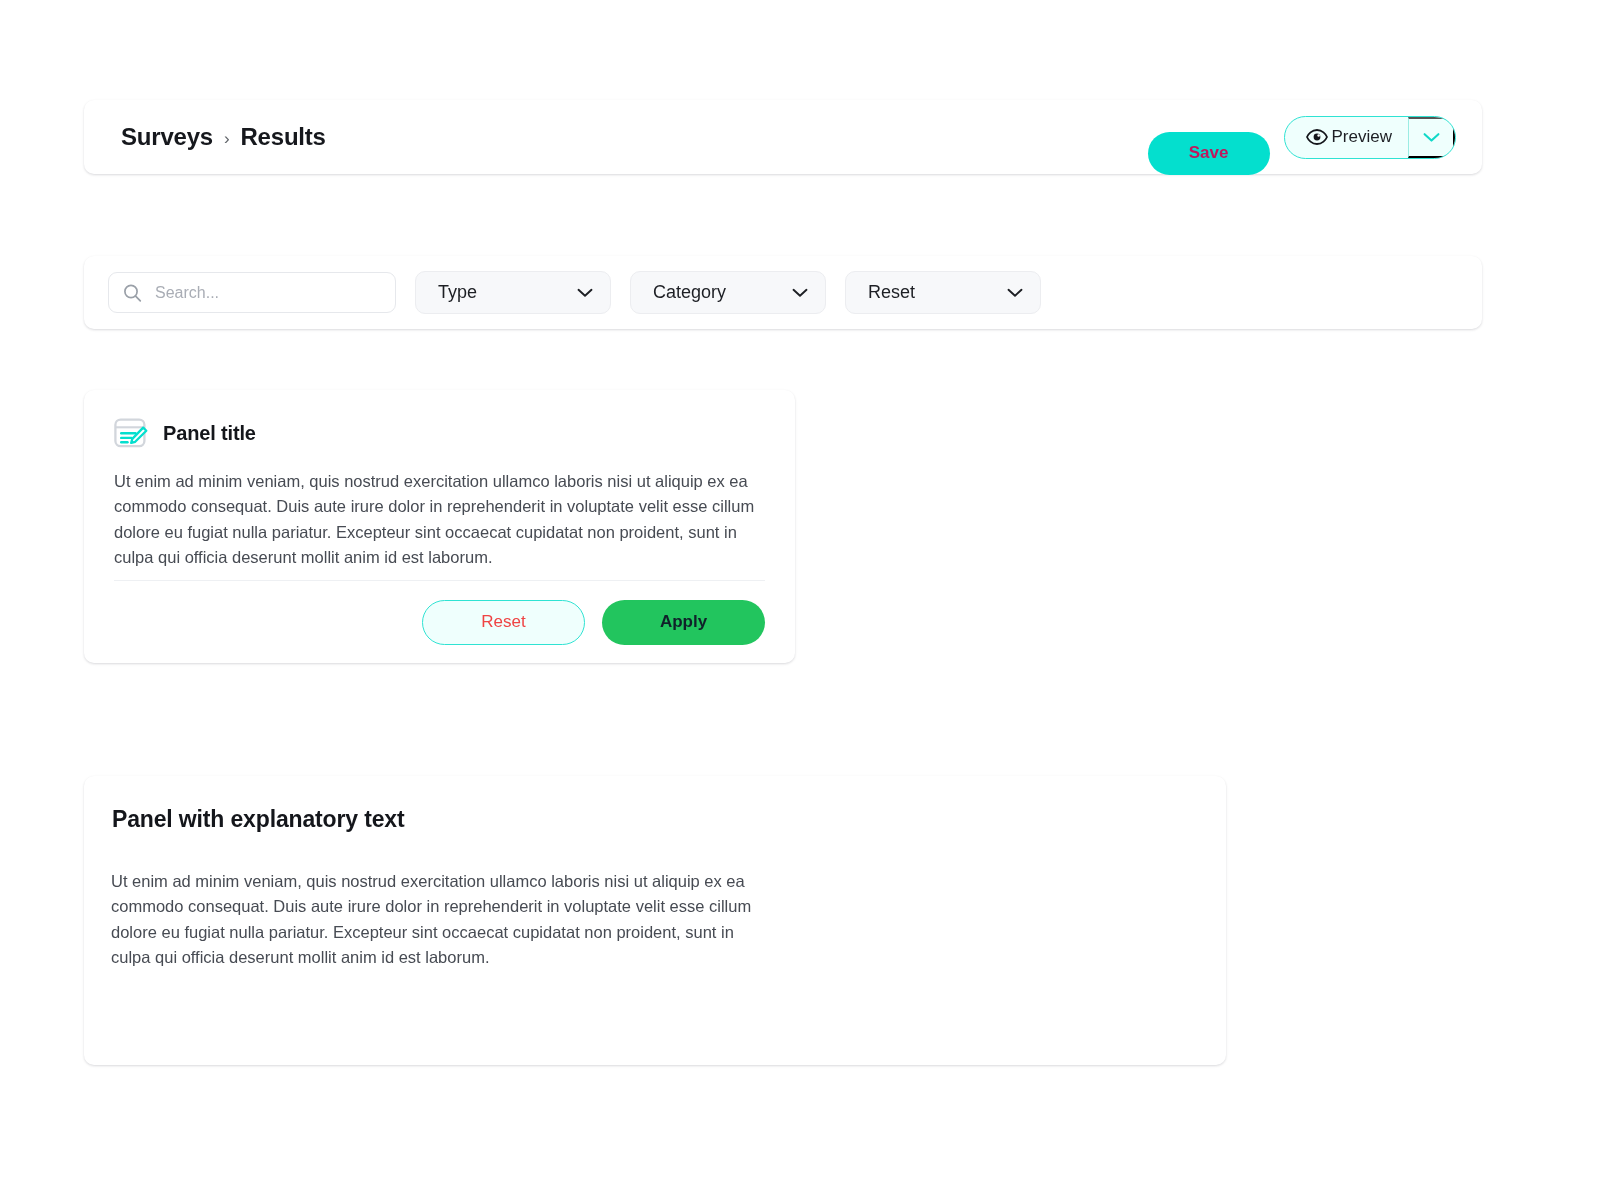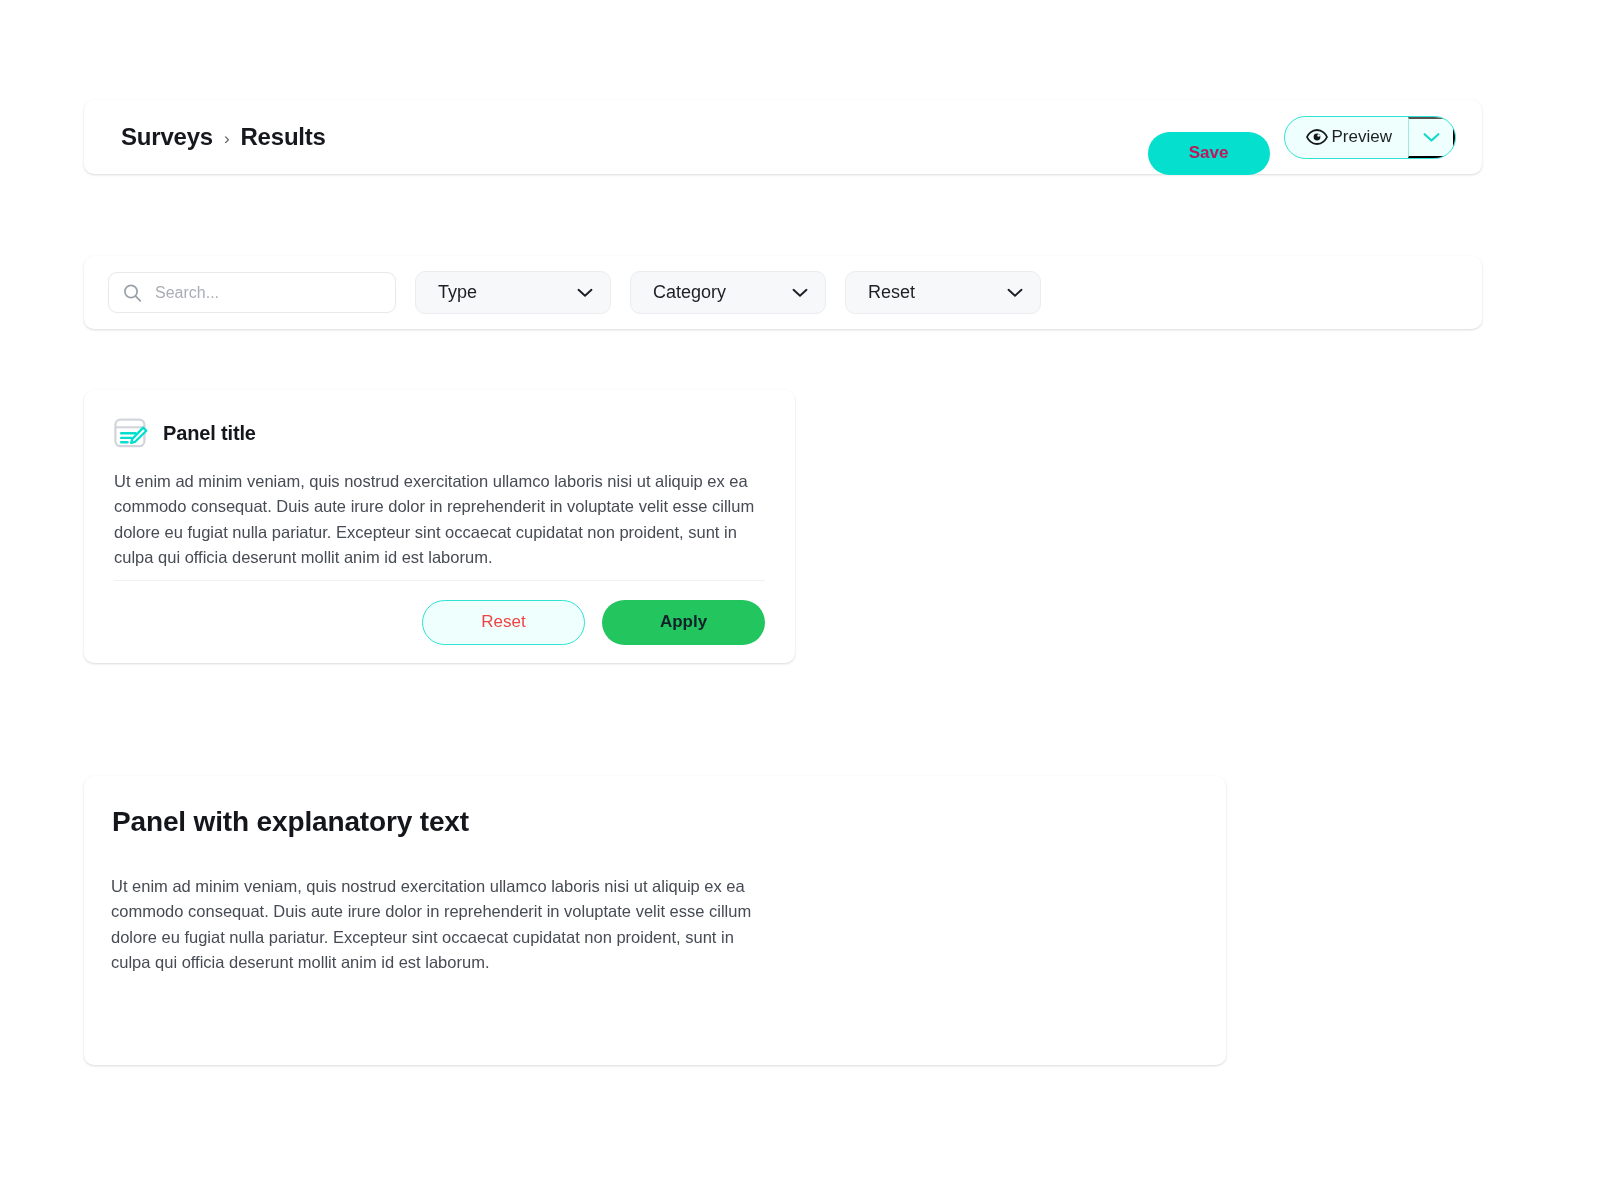--- a/index.html
+++ b/index.html
@@ -228,21 +228,21 @@
 
   
   .panel-two {
     left: 84px;
     top: 776px;
     width: 1142px;
     height: 289px;
     padding: 30px 34px 30px 27px;
   }
   .panel-two-title {
-    font-size: 28px;
+    font-size: 23px;
     font-weight: 700;
     color: #14161b;
     letter-spacing: -0.15px;
     padding-left: 1px;
   }
   .panel-two-cols {
     margin-top: 26px;
     display: flex;
     gap: 36px;
   }

